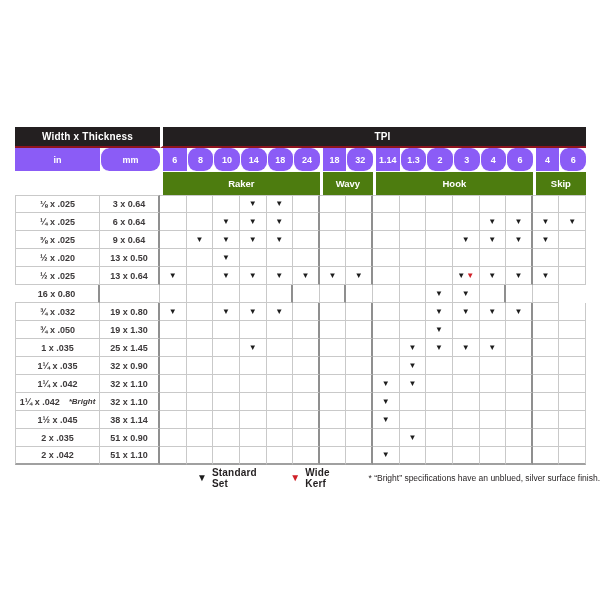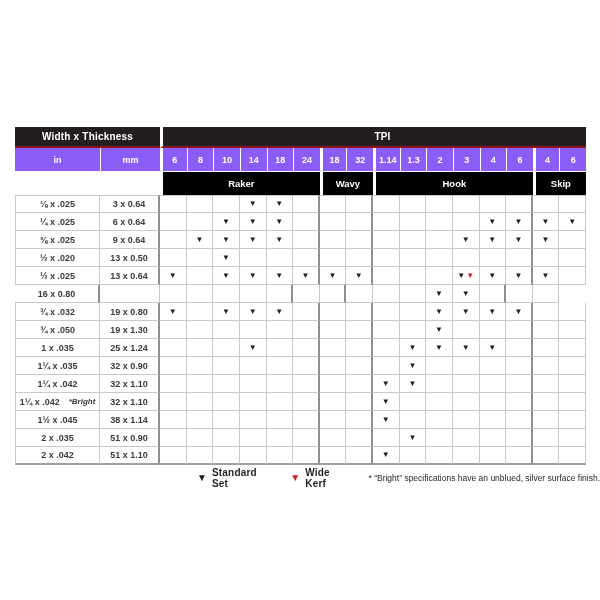--- a/index.html
+++ b/index.html
@@ -20,28 +20,28 @@
   }
   .hdr-left { grid-column: 1 / span 2; }
   .hdr-tpi  { grid-column: 3 / span 16; border-left: 3px solid #fff; padding-left: 16px; }
 
   
   .band-gray { height: 23px; }
   .band-gray .gcell {
     background: #8b5cf6; color: #fff; font-weight: bold; font-size: 9px;
     display: flex; align-items: center; justify-content: center;
   }
-  .band-gray .gcell.sep  { border-left: 1px solid #fff; }
+  .band-gray .gcell.sep  { border-left: 1px solid #fff; border-radius: 9px; }
   .band-gray .gcell.gap  { border-left: 3px solid #fff; }
 
   
   .band-cat { height: 24px; }
   .band-cat .spacer { grid-column: 1 / span 2; background: #fff; }
   .band-cat .cat {
-    background: #000000; color: #fff; font-weight: bold; font-size: 9.5px;
+    background: #4d7c0f; color: #fff; font-weight: bold; font-size: 9.5px;
     display: flex; align-items: center; justify-content: center;
     border-left: 3px solid #fff; border-top: 1px solid #fff;
   }
 
   
   .row { height: 18px; }
   .row .cell {
     border-bottom: 1px solid #c9c9c9; border-right: 1px solid #c9c9c9;
     display: flex; align-items: center; justify-content: center;
     background: #fff;
@@ -428,21 +428,21 @@
           </span>
         </div>
         <div class="cell dcell"></div>
         <div class="cell dcell"></div>
         <div class="cell dcell gbr"></div>
         <div class="cell dcell"></div>
         <div class="cell dcell"></div>
       </div>
       <div class="grid row">
         <div class="cell lbl in">1 x .035</div>
-        <div class="cell lbl mm">25 x 1.24</div>
+        <div class="cell lbl mm">25 x 1.45</div>
         <div class="cell dcell"></div>
         <div class="cell dcell"></div>
         <div class="cell dcell"></div>
         <div class="cell dcell">
           <span class="marks">
             <span class="tri black">▼</span>
           </span>
         </div>
         <div class="cell dcell"></div>
         <div class="cell dcell gbr"></div>

